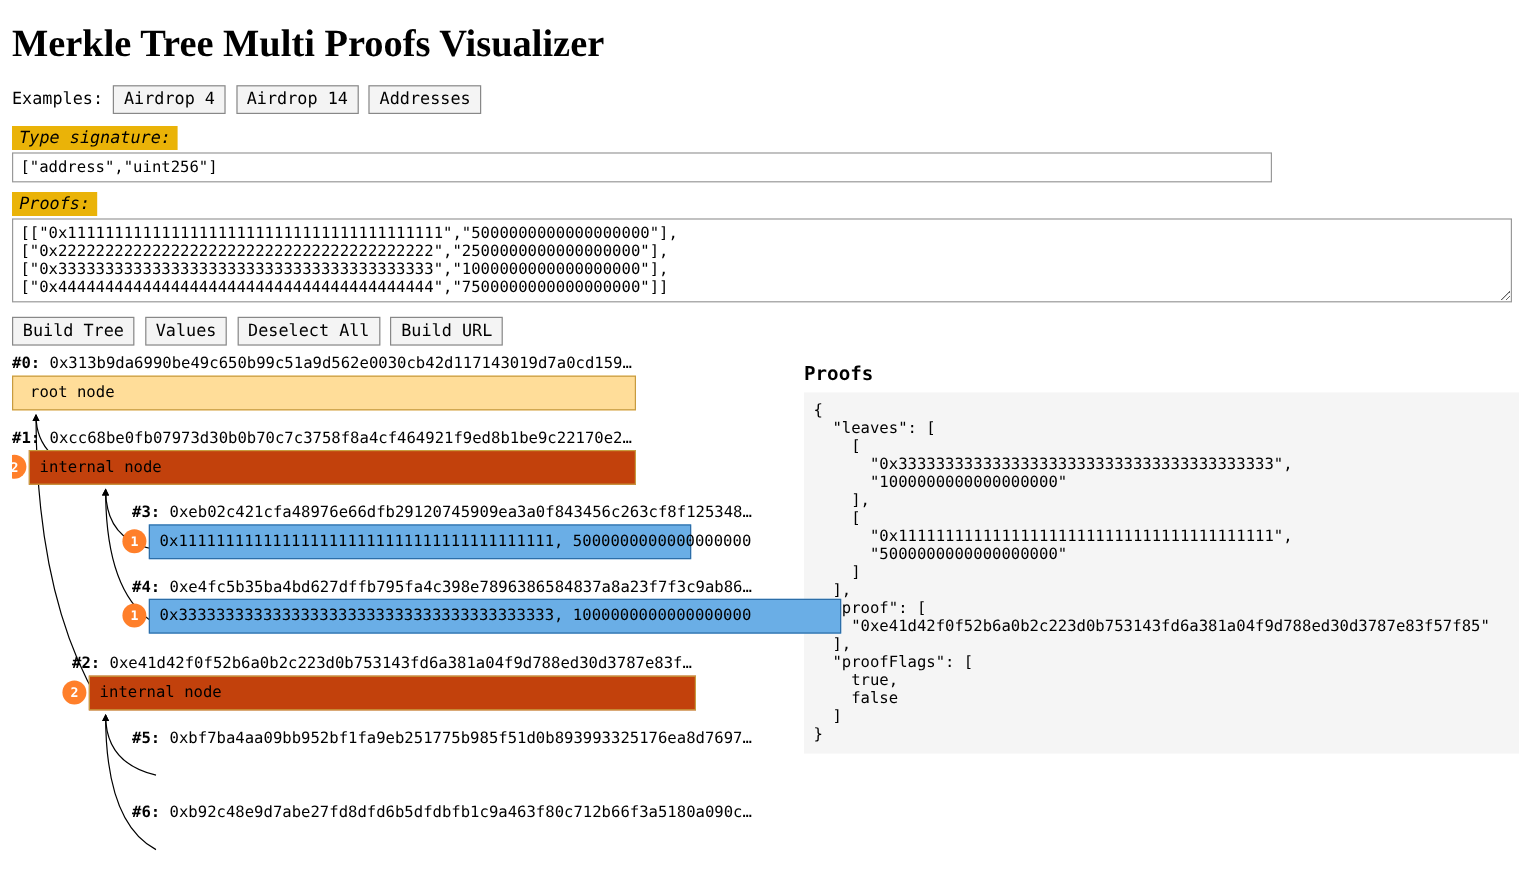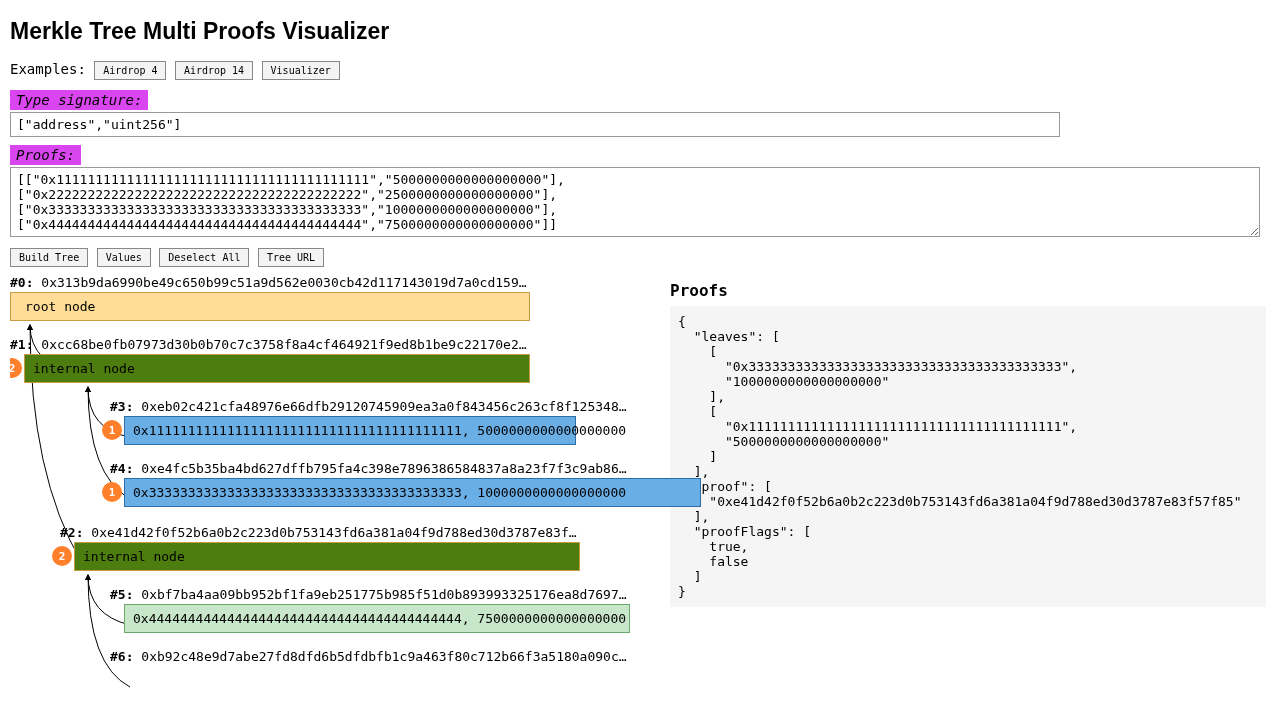--- a/index.html
+++ b/index.html
@@ -3,33 +3,33 @@
 <meta charset="utf-8">
 <style>
   * { box-sizing: border-box; }
   body {
     font-family: ui-monospace, SFMono-Regular, "SF Mono", Menlo, Consolas, monospace;
     font-size: 14px;
     margin: 10px;
     color: #000;
     background: #fff;
   }
-  h1 { font-family: Liberation Sans, sans-serif; font-weight: bold; font-size: 23px; margin: 8px 0 16px; }
+  h1 { font-family: Liberation Serif, serif; font-weight: bold; font-size: 32px; margin: 8px 0 16px; }
   .examples-row { margin-bottom: 10px; }
   .btn {
     font-family: inherit;
-    font-size: 10px;
+    font-size: 14px;
     padding: 3px 8px;
     border: 1px solid #888;
     background: #f4f4f4;
     cursor: pointer;
   }
   .label-tag {
     display: inline-block;
-    background: #d946ef;
+    background: #eab308;
     padding: 2px 6px;
     font-style: italic;
     margin-bottom: 2px;
   }
   input[type=text].wide {
     width: 1050px;
     font-family: inherit;
     font-size: 13px;
     padding: 4px 6px;
     border: 1px solid #999;
@@ -63,21 +63,21 @@
   .hash-line { font-size: 13px; margin-bottom: 2px; white-space: nowrap; overflow: hidden; text-overflow: ellipsis; }
   .hash-line b { font-weight: bold; }
   .node-box {
     border: 1px solid;
     padding: 6px 8px;
     font-size: 13px;
     white-space: nowrap;
     cursor: pointer;
   }
   .node-root    { background: #ffdd99; border-color: #c79b3f; }
-  .node-internal{ background: #4d7c0f; border-color: #c79b3f; }
+  .node-internal{ background: #c2410c; border-color: #c79b3f; }
   .node-leaf-sel{ background: #6aaee6; border-color: #2d6ea8; }
   .node-leaf    { background: #c8e6c9; border-color: #6aa96d; }
   .badge {
     position: absolute;
     left: -22px;
     width: 20px; height: 20px;
     border-radius: 50%;
     background: #ff7f2a;
     color: #fff;
     font-size: 11px;
@@ -92,41 +92,41 @@
 </style>
 </head>
 <body>
 
 <h1>Merkle Tree Multi Proofs Visualizer</h1>
 
 <div class="examples-row">
   <span>Examples:</span>
   <button class="btn">Airdrop 4</button>
   <button class="btn">Airdrop 14</button>
-  <button class="btn">Visualizer</button>
+  <button class="btn">Addresses</button>
 </div>
 
 <div class="section">
   <div class="label-tag">Type signature:</div><br>
   <input type="text" class="wide" value="[&quot;address&quot;,&quot;uint256&quot;]" style="">
 </div>
 
 <div class="section">
   <div class="label-tag">Proofs:</div><br>
   <textarea class="wide" style="">[["0x1111111111111111111111111111111111111111","5000000000000000000"],
 ["0x2222222222222222222222222222222222222222","2500000000000000000"],
 ["0x3333333333333333333333333333333333333333","1000000000000000000"],
 ["0x4444444444444444444444444444444444444444","7500000000000000000"]]</textarea>
 </div>
 
 <div class="actions">
   <button class="btn">Build Tree</button>
   <button class="btn">Values</button>
   <button class="btn">Deselect All</button>
-  <button class="btn">Tree URL</button>
+  <button class="btn">Build URL</button>
 </div>
 
 <div class="main-flex">
   <div class="tree-col" style="height:430px;">
 
     <svg class="connectors">
       <defs>
         <marker id="arrow" markerWidth="6" markerHeight="6" refX="5" refY="3" orient="auto">
           <path d="M0,0 L6,3 L0,6 Z" fill="#000"></path>
         </marker>
@@ -177,23 +177,20 @@
     <div class="node-wrap" style="left:50px; top:250px; width:530px;">
       <div class="hash-line"><b>#2:</b> <span>0xe41d42f0f52b6a0b2c223d0b753143fd6a381a04f9d788ed30d3787e83f…</span></div>
       <div style="position:relative; left:14px;">
         <div class="badge" style="top:4px;">2</div>
         <div class="node-box node-internal" style="width:506px;">internal node</div>
       </div>
     </div>
 
     <div class="node-wrap" style="left:100px; top:312px; width:530px;">
       <div class="hash-line"><b>#5:</b> <span>0xbf7ba4aa09bb952bf1fa9eb251775b985f51d0b893993325176ea8d7697…</span></div>
-      <div style="position:relative; left:14px;">
-        <div class="node-box node-leaf" style="width:506px;">0x4444444444444444444444444444444444444444, 7500000000000000000</div>
-      </div>
     </div>
 
     <div class="node-wrap" style="left:100px; top:374px; width:530px;">
       <div class="hash-line"><b>#6:</b> <span>0xb92c48e9d7abe27fd8dfd6b5dfdbfb1c9a463f80c712b66f3a5180a090c…</span></div>
     </div>
 
   </div>
 
   <div class="proofs-col">
     <h3>Proofs</h3>

